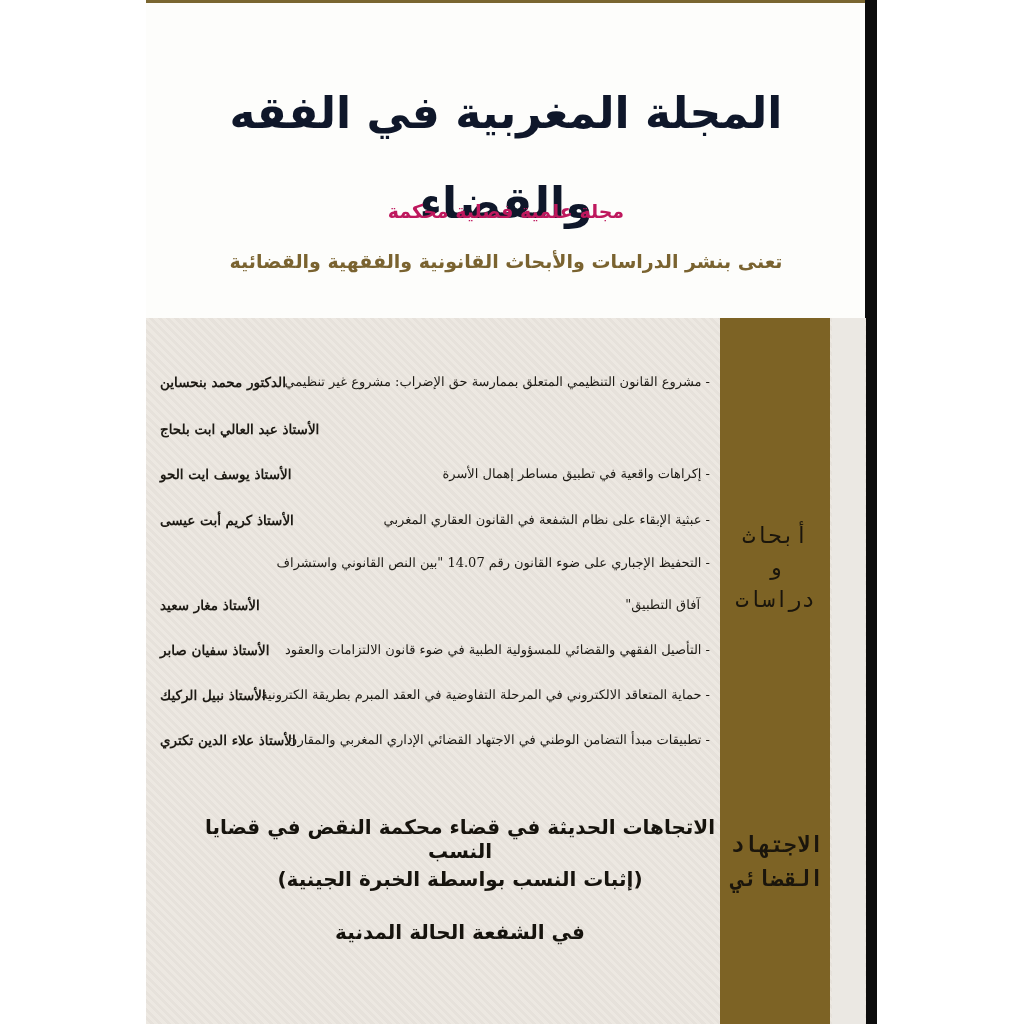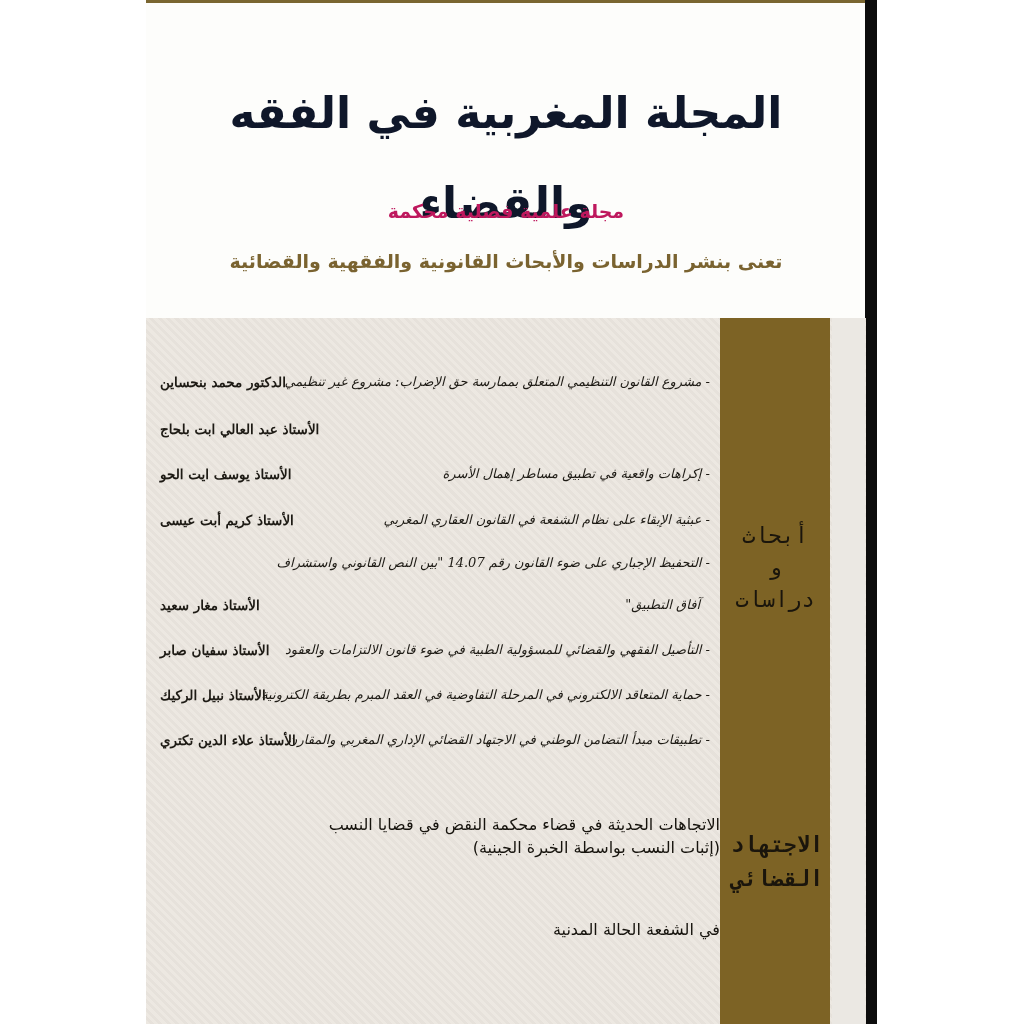--- a/index.html
+++ b/index.html
@@ -21,25 +21,25 @@
   .gold-band { position:absolute; left:720px; top:318px; width:110px; height:706px; background:#7d6325; }
   .light-strip { position:absolute; left:832px; top:318px; width:33px; height:706px; background:#ebe8e3; }
   .band-label { position:absolute; width:110px; text-align:center; direction:rtl; color:#1a150c;
                 font-family:Liberation Mono, monospace; }
   .band-label.l1 { left:720px; top:522px; font-size:22px; line-height:32px; }
   .band-label.l2 { left:722px; top:830px; font-size:22px; line-height:34px; font-weight:bold; }
 
   .toc { position:absolute; left:160px; top:362px; width:550px; direction:rtl;
          font-family:"DejaVu Serif", serif; color:#1d1a14; }
   .toc-row { position:absolute; right:0; width:550px; height:30px; font-size:13px; }
-  .toc-title { position:absolute; right:0; white-space:nowrap;font-style:italic; }
+  .toc-title { position:absolute; right:0; white-space:nowrap; }
   .toc-author { position:absolute; left:0; white-space:nowrap; font-weight:bold; font-size:13.5px; }
 
-  .feature { position:absolute; left:200px; width:520px; direction:rtl;
-             font-family:"DejaVu Sans", sans-serif; font-weight:normal; color:#16130d; font-size:16px; }
+  .feature { position:absolute; left:200px; width:520px; text-align:center; direction:rtl;
+             font-family:"DejaVu Sans", sans-serif; font-weight:bold; color:#16130d; font-size:20px; }
 </style>
 </head>
 <body>
 
 <div class="cover"></div>
 <div class="cover-topline"></div>
 <div class="spine-black"></div>
 
 <div class="header">
   <div class="title">المجلة المغربية في الفقه والقضاء</div>

